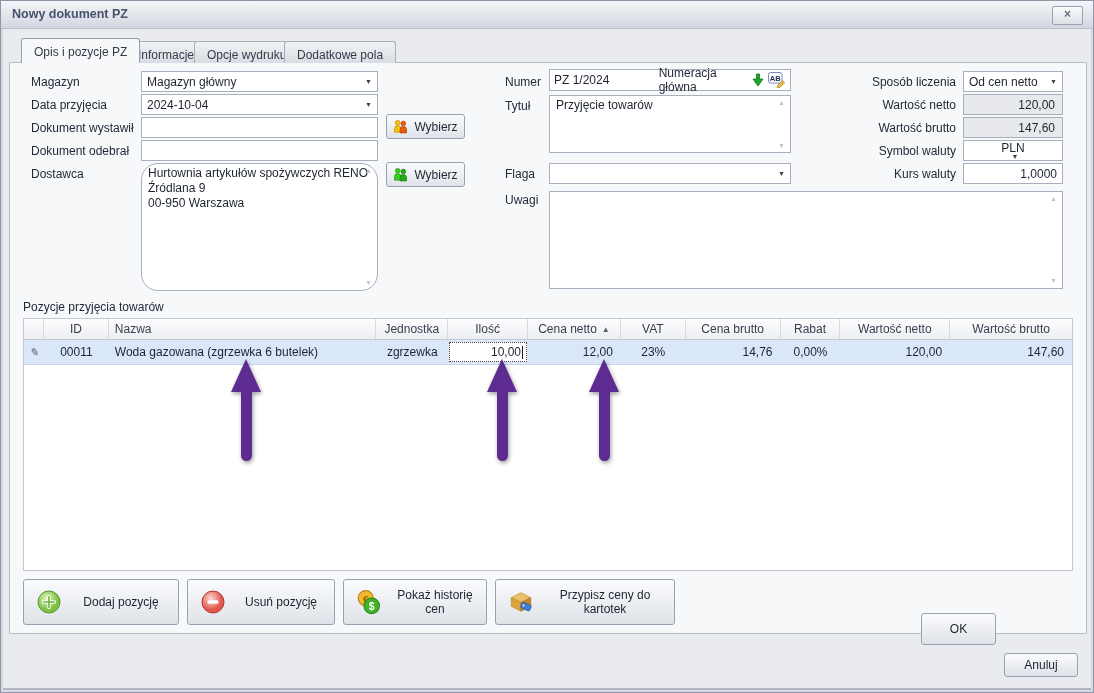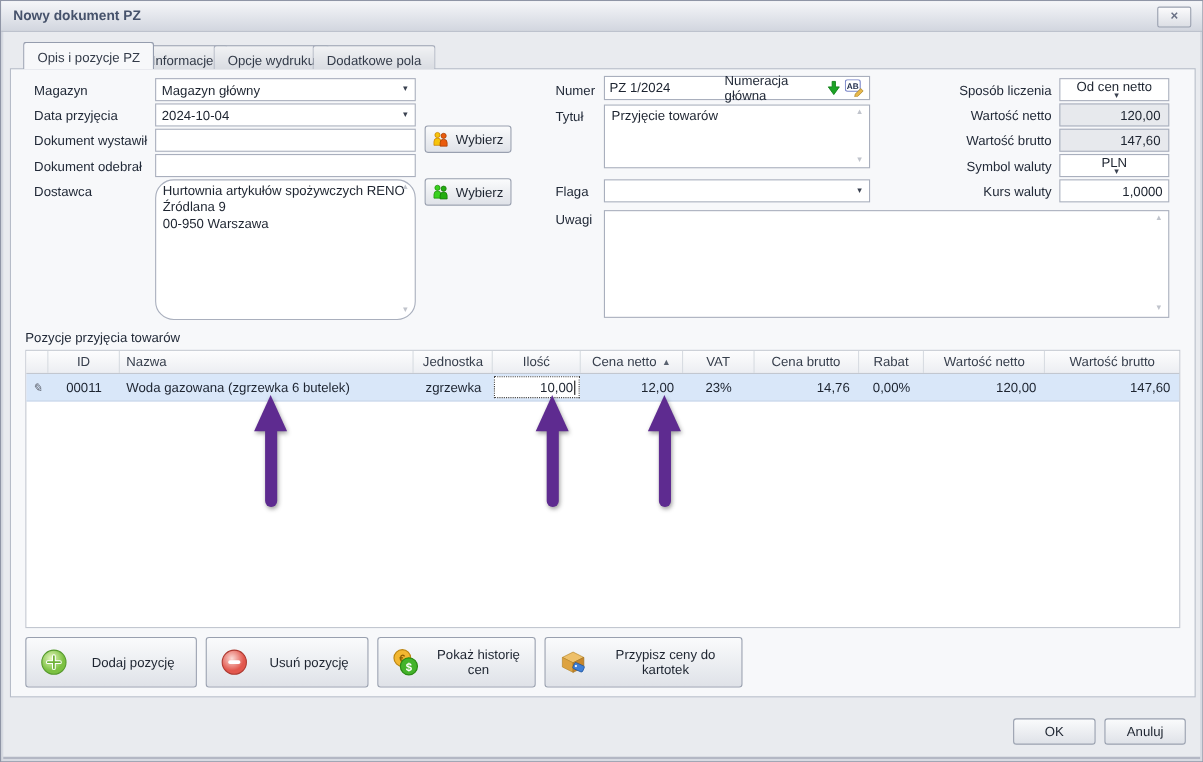--- a/index.html
+++ b/index.html
@@ -165,21 +165,21 @@
     <span class="val"></span>
     <span class="arr">▼</span>
   </div>
 
   <div class="lbl" style="left:504px;top:192px;">Uwagi</div>
   <textarea class="field" style="left: 548px; top: 190px; width: 514px; height: 98px;"></textarea>
   <span class="shint" style="left:1049px;top:194px;">▲</span>
   <span class="shint" style="left:1049px;top:276px;">▼</span>
 
   <div class="lbl rlbl" style="left:845px;top:74px;width:110px;">Sposób liczenia</div>
-  <div class="field combo" style="left:962px;top:70px;width:100px;flex-direction:column;">
+  <div class="field combo" style="left:962px;top:70px;width:100px;">
     <span class="val">Od cen netto</span>
     <span class="arr">▼</span>
   </div>
 
   <div class="lbl rlbl" style="left:845px;top:97px;width:110px;">Wartość netto</div>
   <div class="field ro" style="left:962px;top:93px;width:100px;">120,00</div>
 
   <div class="lbl rlbl" style="left:845px;top:120px;width:110px;">Wartość brutto</div>
   <div class="field ro" style="left:962px;top:116px;width:100px;">147,60</div>
 
@@ -317,20 +317,20 @@
         <path d="M21 8v8l-9 4.5v-8z" fill="#c8862a" stroke="#a2711f" stroke-width="0.6"></path>
         <g transform="rotate(24 16.5 16.5)">
           <rect x="12" y="13.5" width="9" height="5.5" rx="1.2" fill="#3f7fd6" stroke="#20549c" stroke-width="0.6"></rect>
           <circle cx="14" cy="16.2" r="0.9" fill="#fff"></circle>
         </g>
       </svg>
     </span>
     <span class="blabel">Przypisz ceny do kartotek</span>
   </div>
 
-  <div class="btn" style="left:920px;top:652px;width:75px;height:24px;">
+  <div class="btn" style="left:920px;top:612px;width:75px;height:32px;">
     <span>OK</span>
   </div>
   <div class="btn" style="left:1003px;top:652px;width:74px;height:24px;">
     <span>Anuluj</span>
   </div>
 
 </div>
 
 </body></html>

